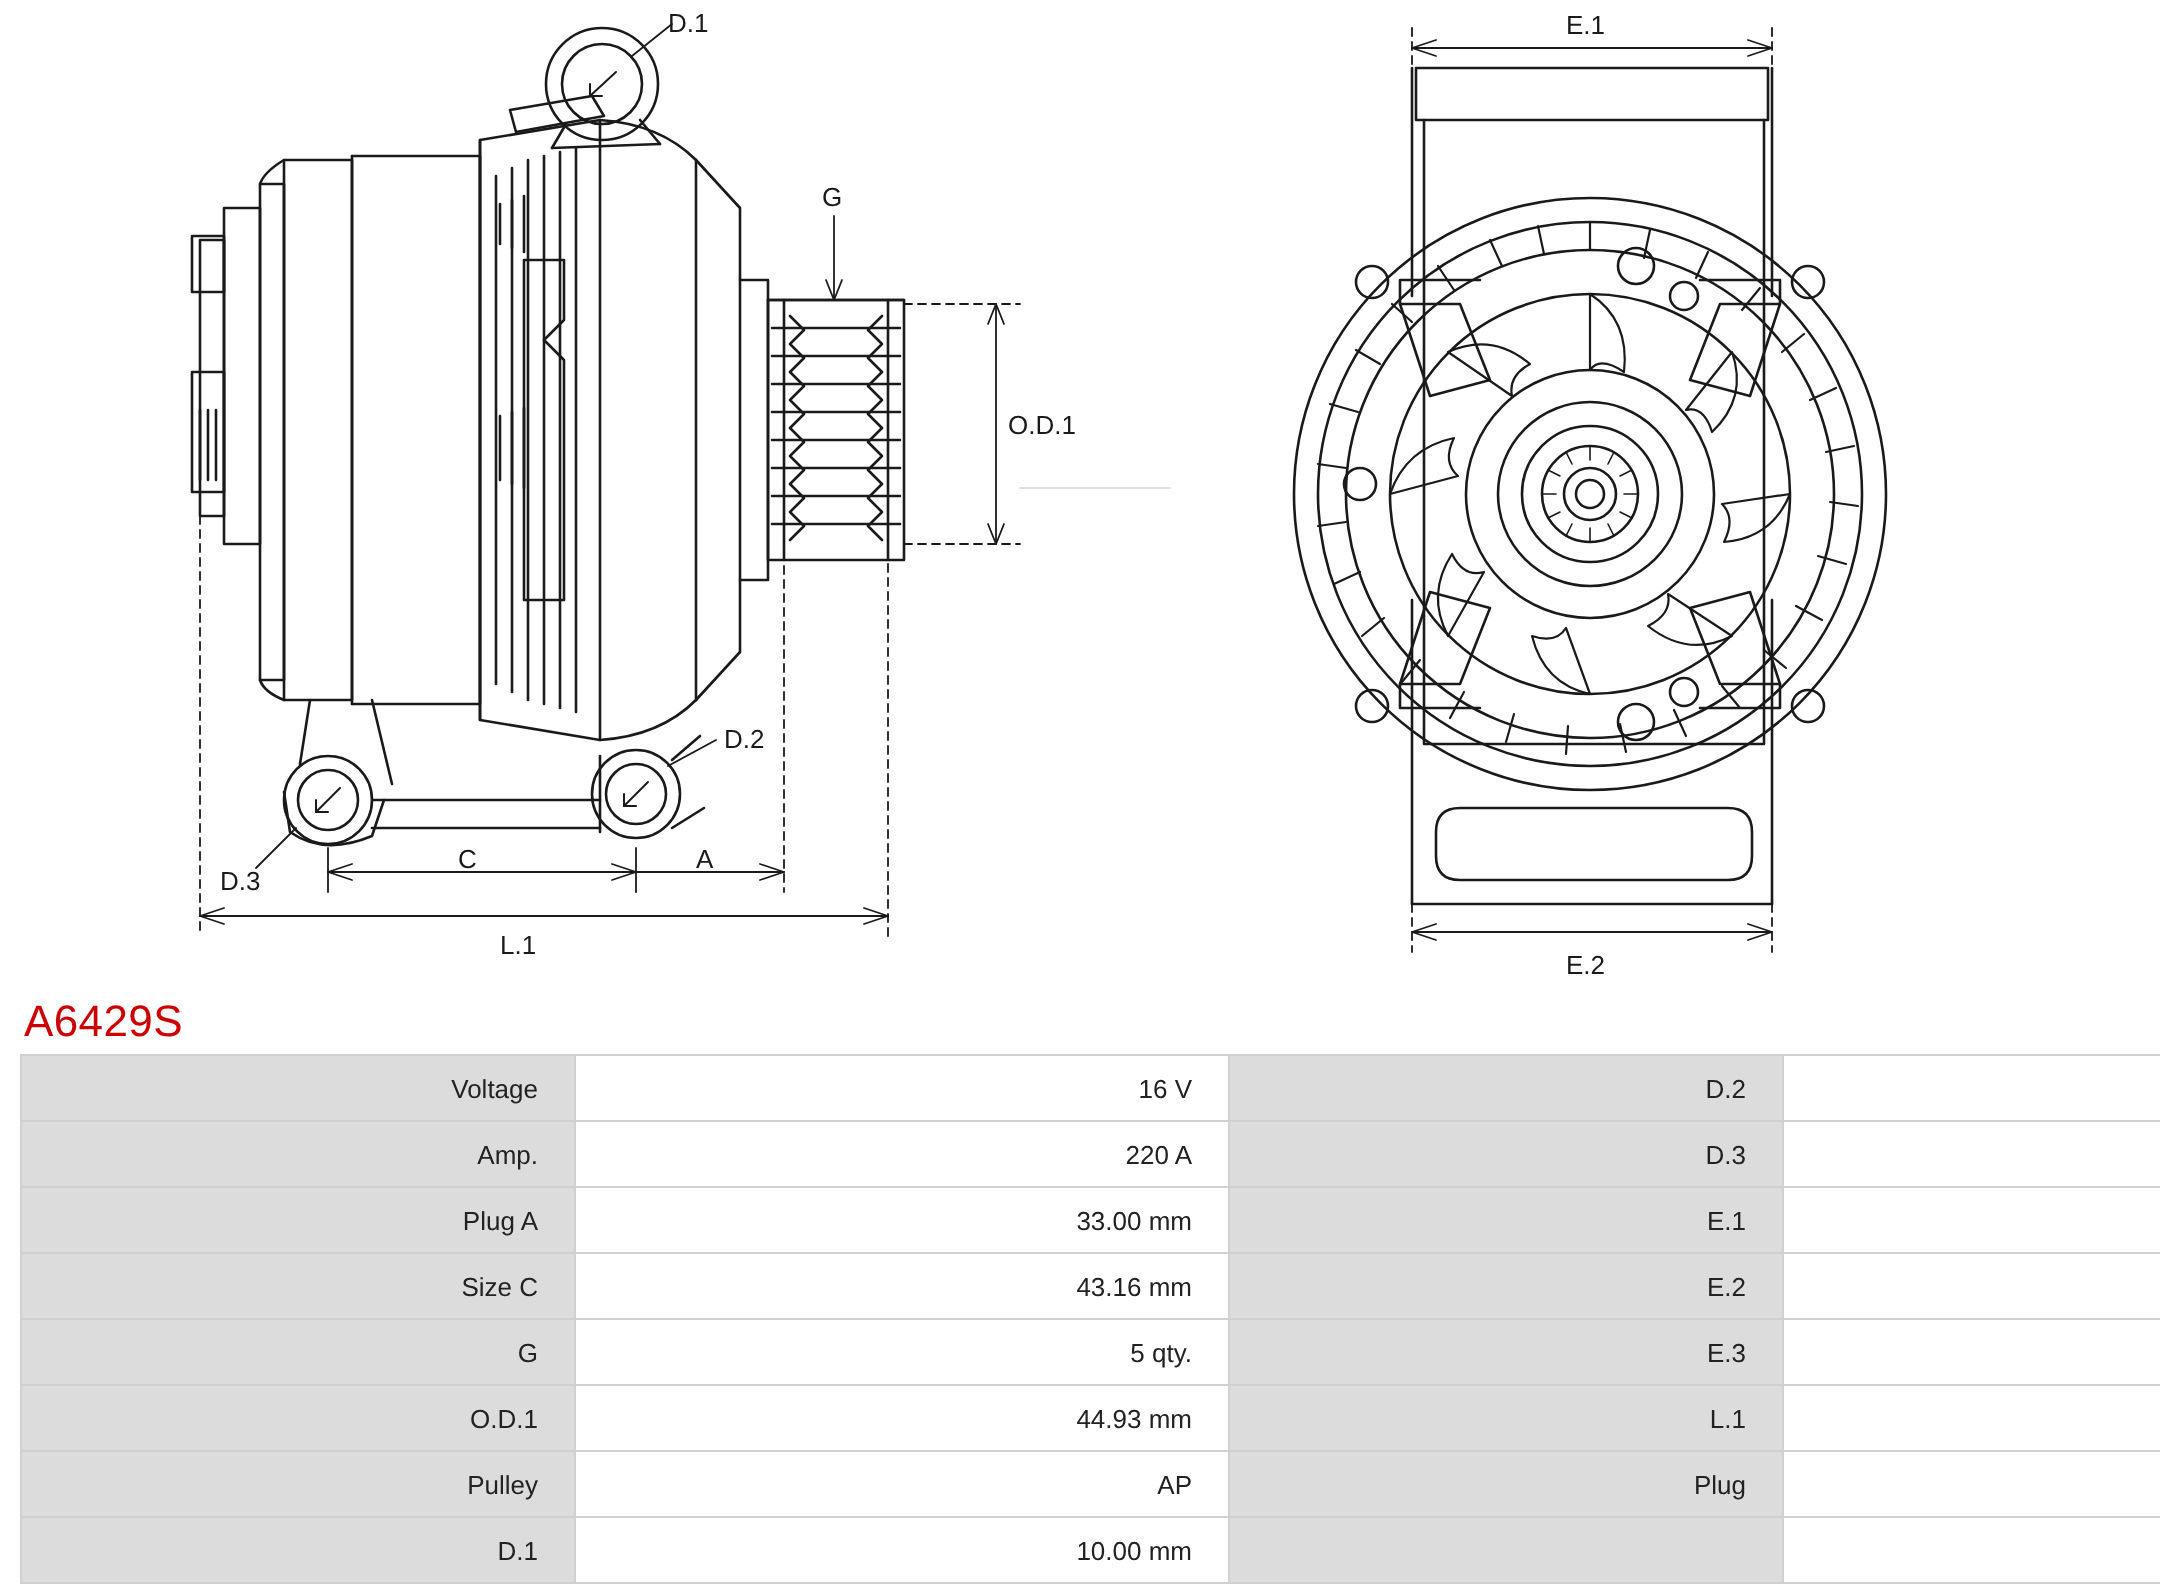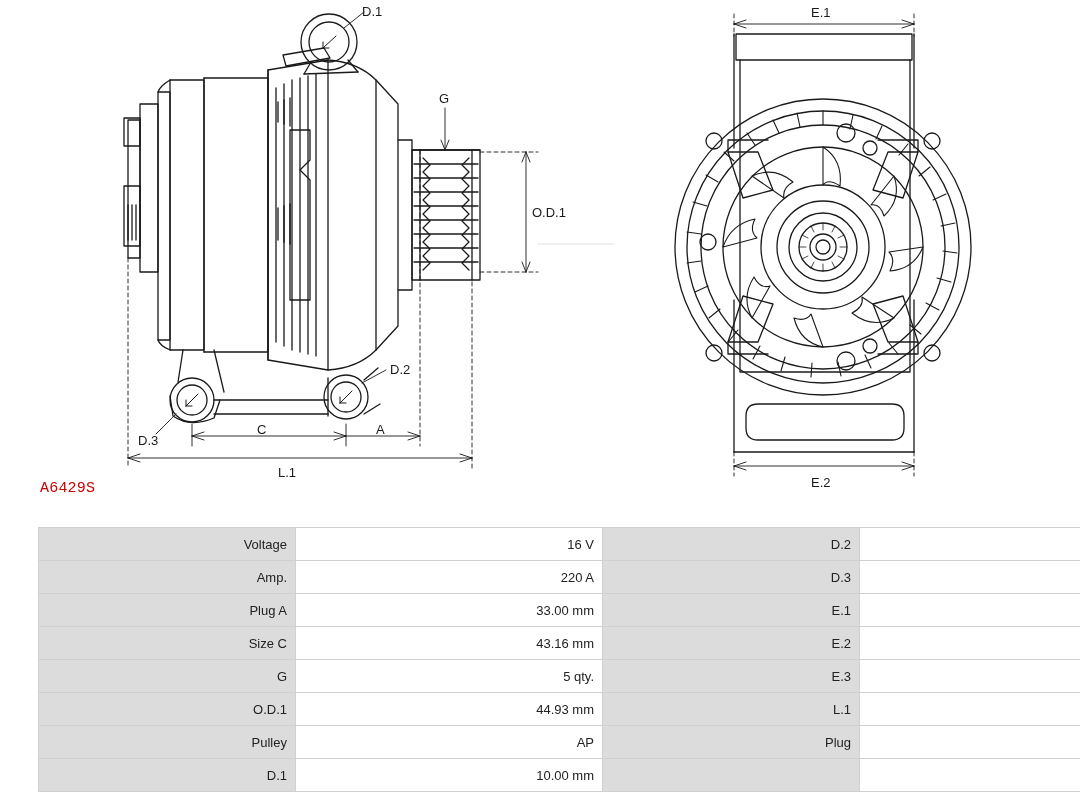--- a/index.html
+++ b/index.html
@@ -12,52 +12,51 @@
     height: 795px;
     font-family: "Liberation Sans", sans-serif;
     color: #000000;
     position: relative;
     overflow: hidden;
   }
   .page {
     position: relative;
     width: 876px;
     height: 795px;
-    margin-left: 28px;
   }
   .drawing-area {
     position: relative;
     width: 1080px;
     height: 495px;
   }
   .drawing-area svg {
     display: block;
   }
   .part-title {
     position: absolute;
     left: 12px;
-    top: 480px;
-    font-size: 15px;
+    top: 498px;
+    font-size: 22px;
     color: #cc0000;
-    font-family: Liberation Mono, monospace;
+    font-family: Liberation Sans, sans-serif;
     letter-spacing: 0.2px;
   }
   .spec-table {
     position: absolute;
     left: 10px;
     top: 527px;
     width: 1060px;
     border-collapse: collapse;
     table-layout: fixed;
     font-size: 13px;
   }
   .spec-table td {
     border: 1px solid #d0d0d0;
     height: 32px;
-    padding: 0 8px;
+    padding: 0 18px;
     vertical-align: middle;
   }
   .spec-table td.label {
     background: #dcdcdc;
     text-align: right;
     color: #222222;
     width: 240px;
   }
   .spec-table td.value {
     background: #ffffff;

